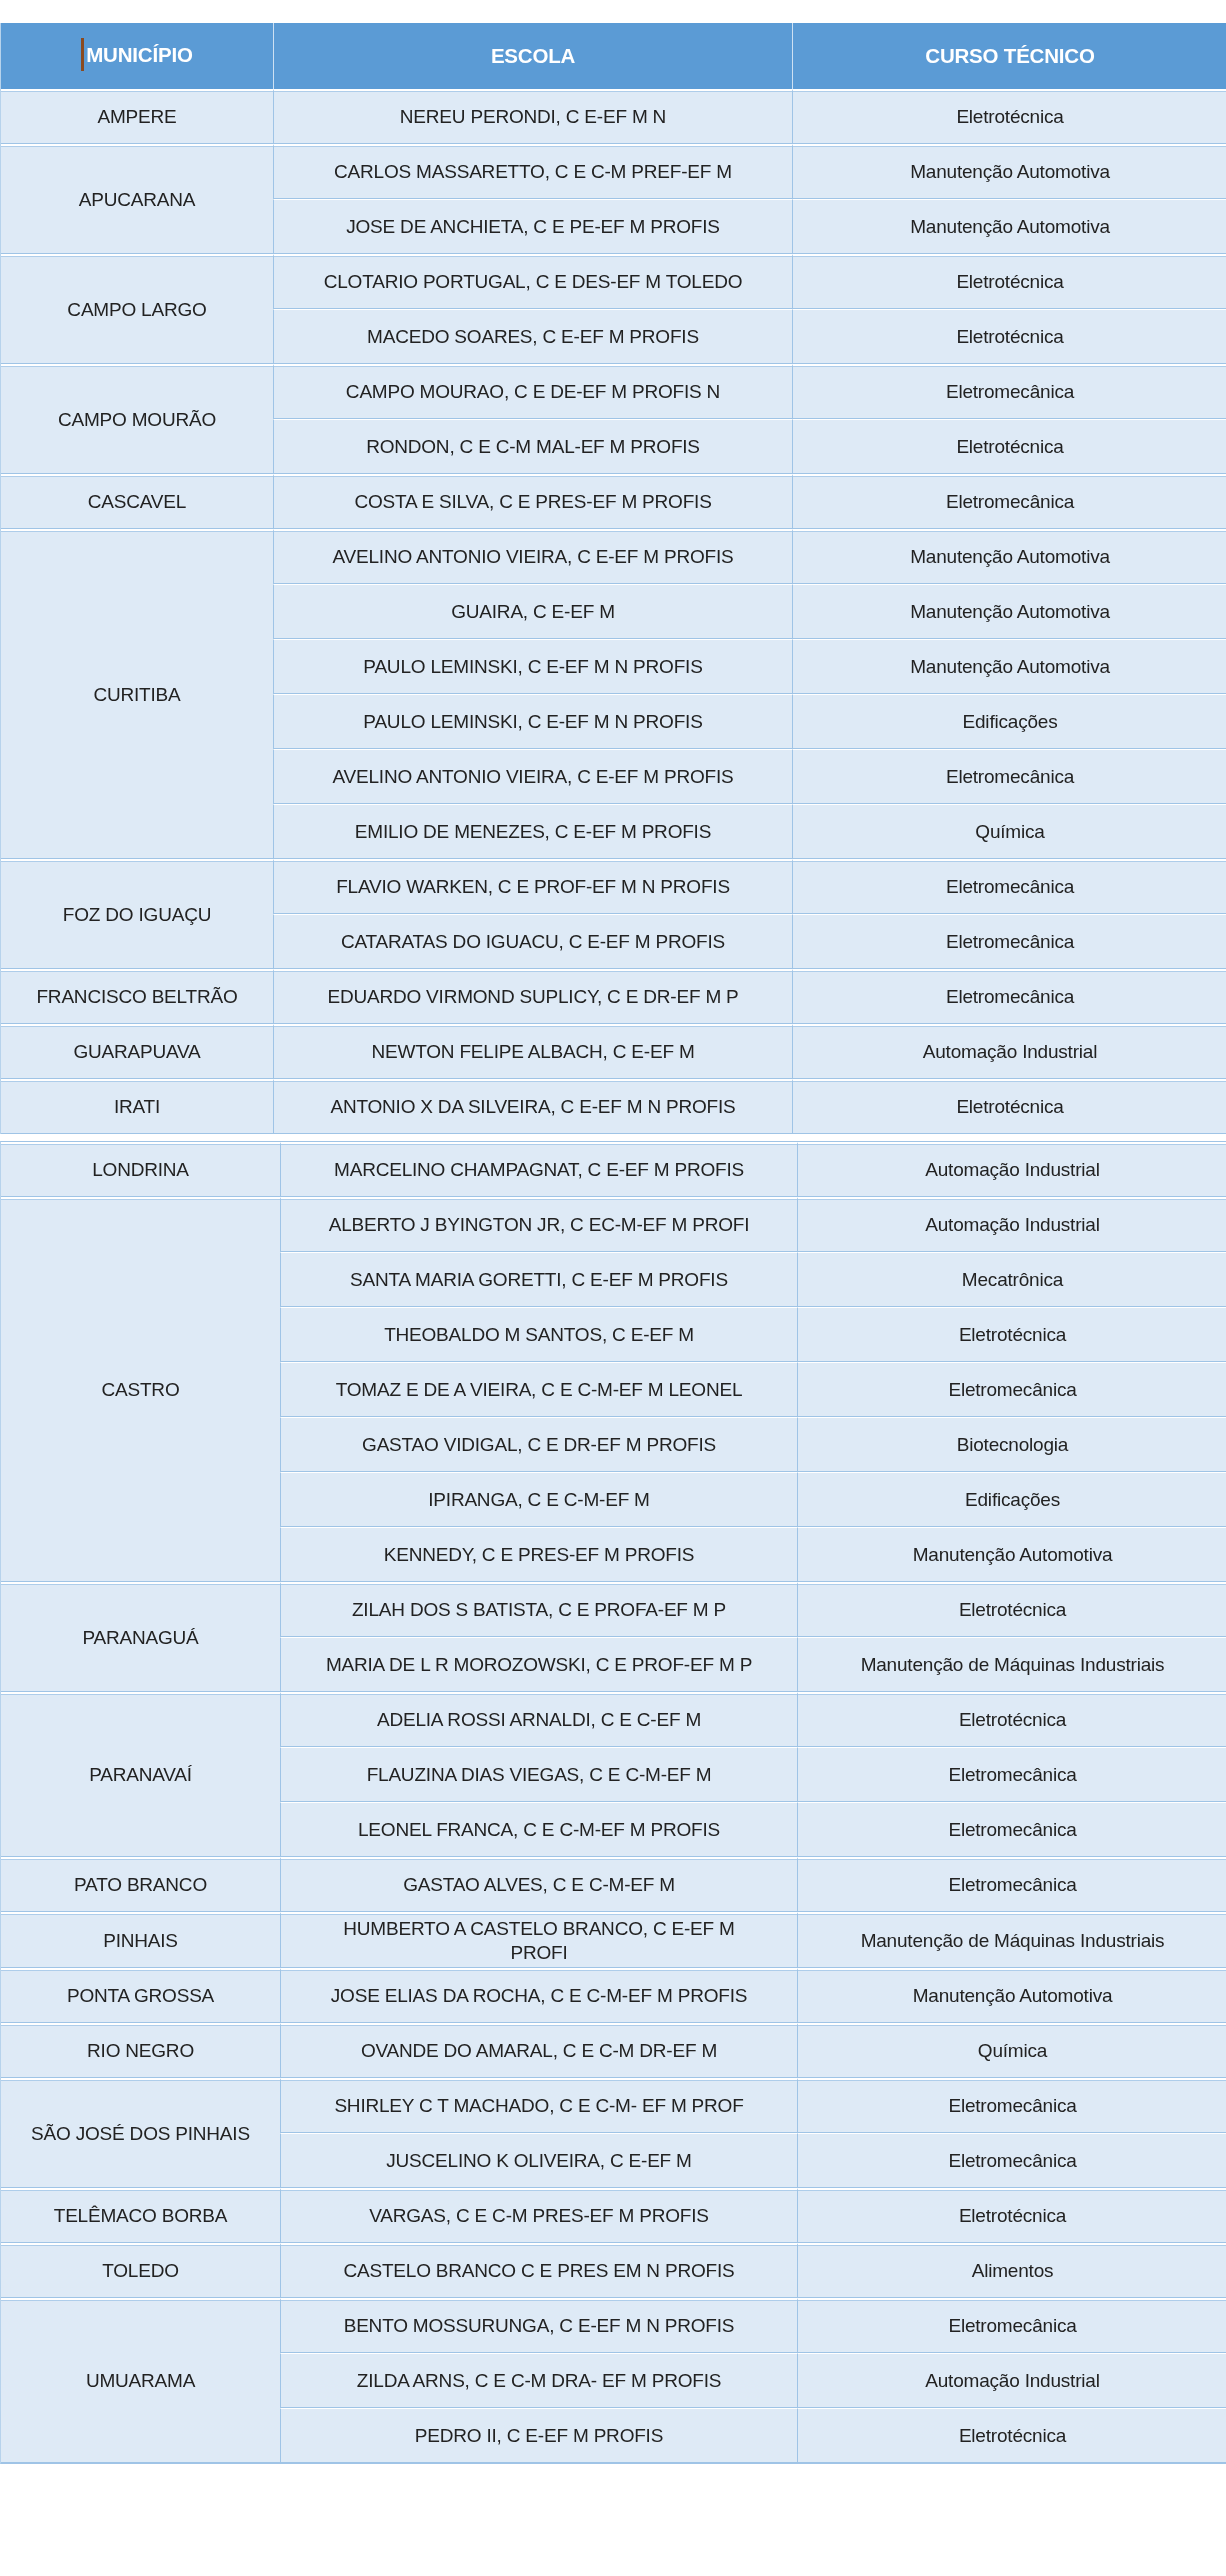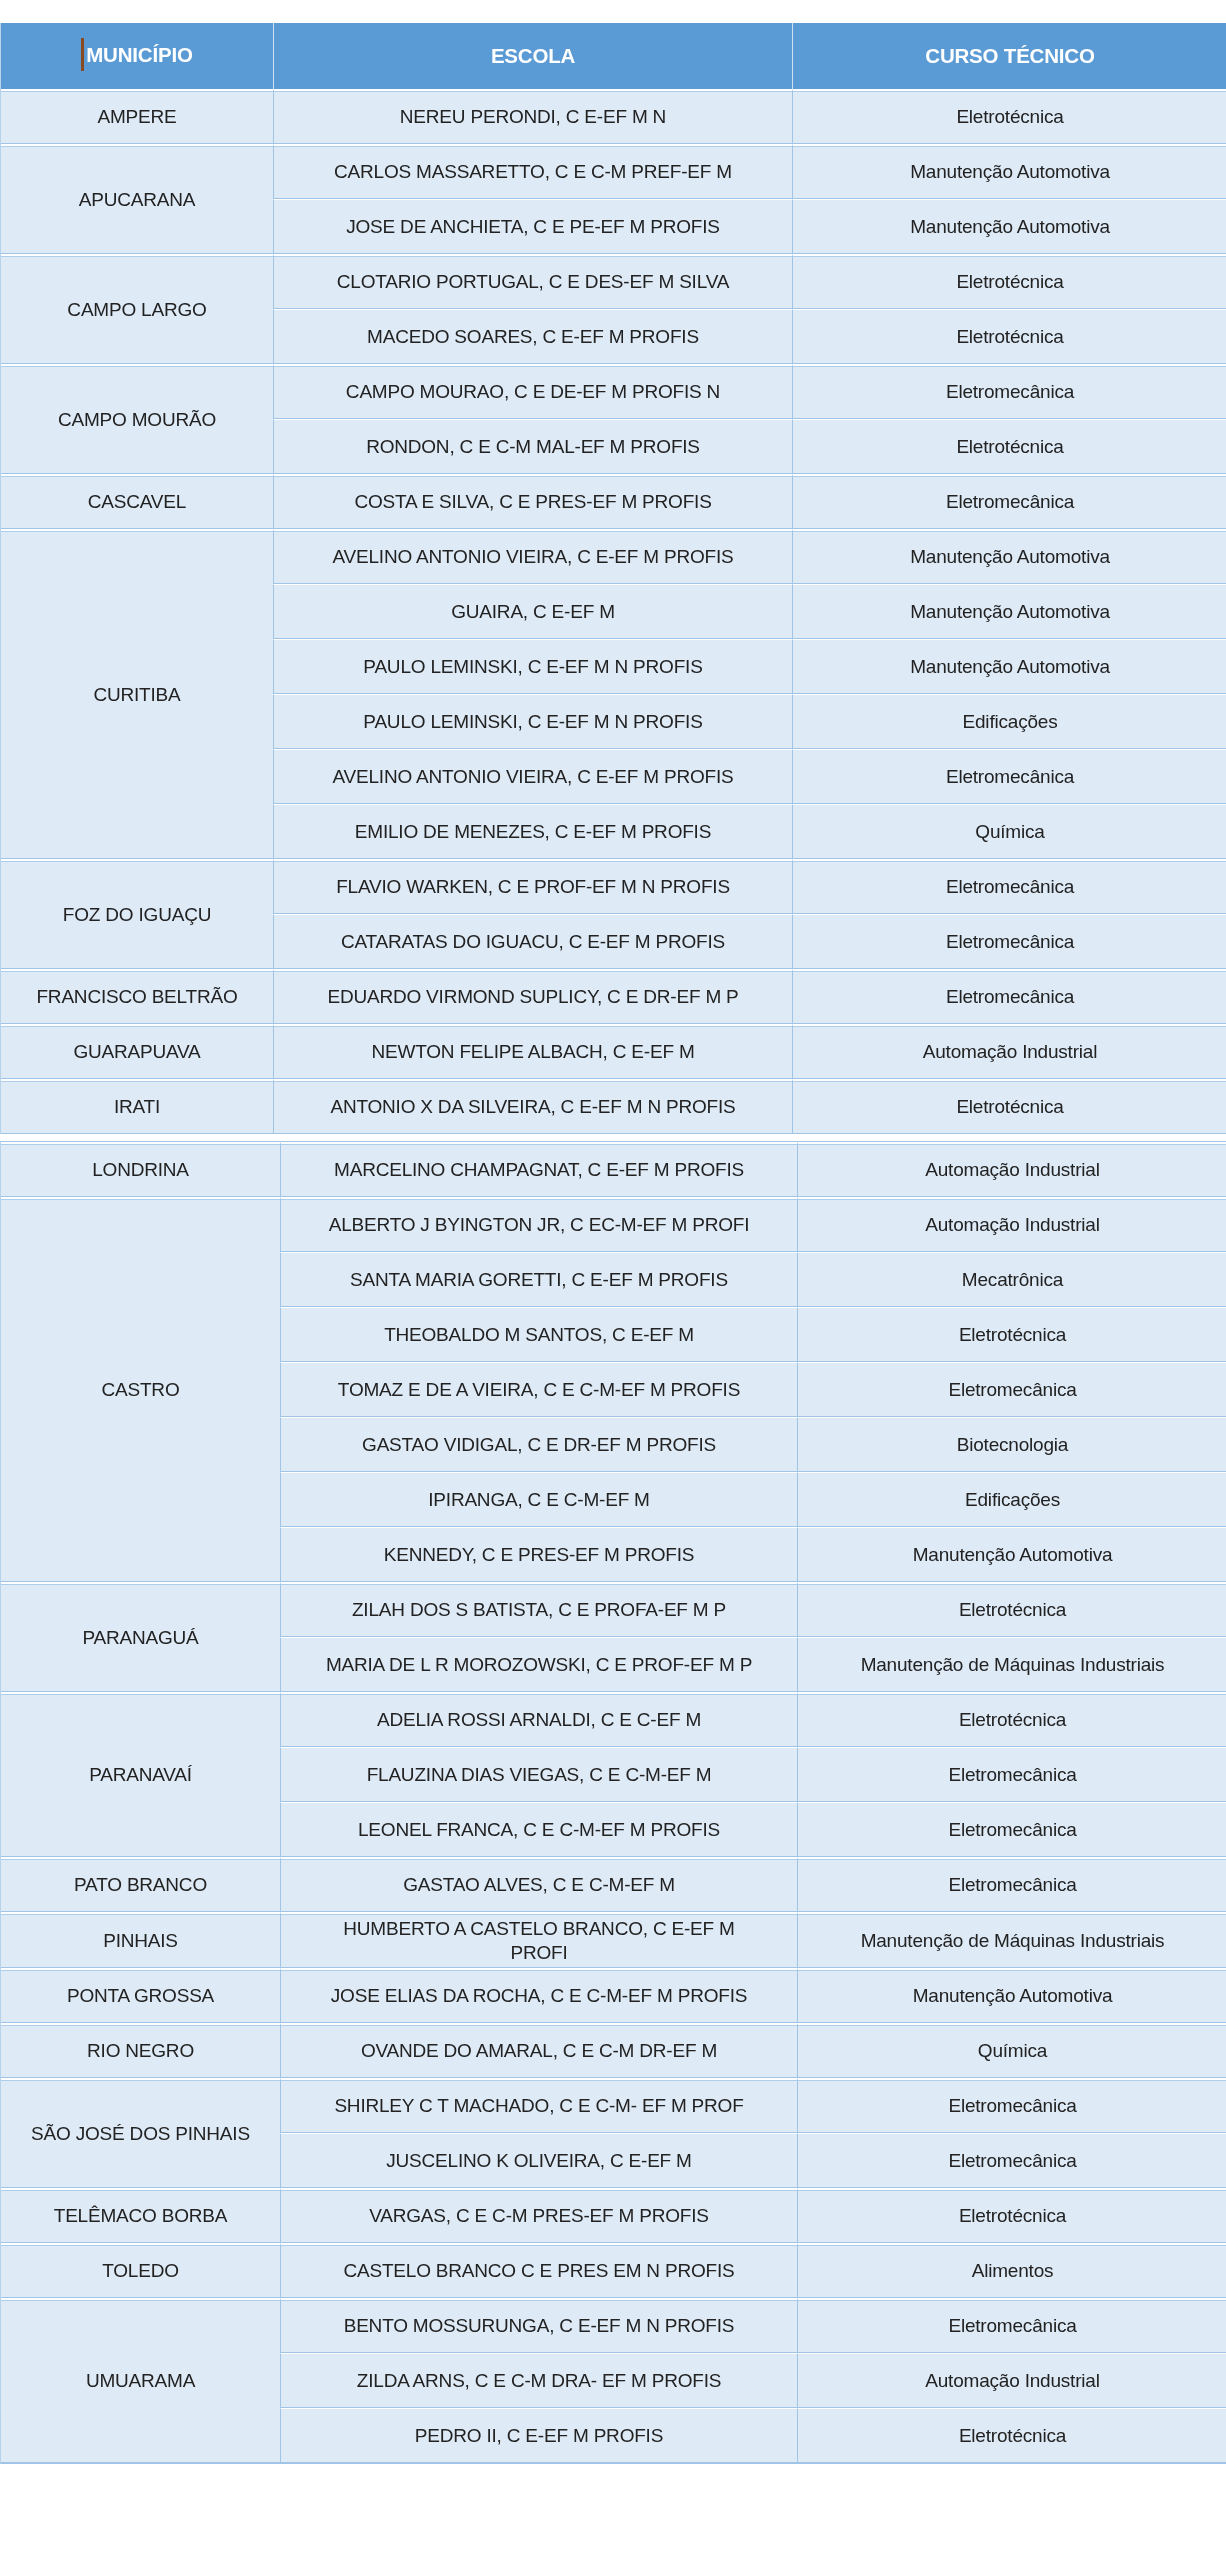--- a/index.html
+++ b/index.html
@@ -105,21 +105,21 @@
           <td class="muni" rowspan="2">APUCARANA</td>
           <td class="escola">CARLOS MASSARETTO, C E C-M PREF-EF M</td>
           <td class="curso">Manutenção Automotiva</td>
         </tr>
         <tr class="inner">
           <td class="escola">JOSE DE ANCHIETA, C E PE-EF M PROFIS</td>
           <td class="curso">Manutenção Automotiva</td>
         </tr>
         <tr class="group-start">
           <td class="muni" rowspan="2">CAMPO LARGO</td>
-          <td class="escola">CLOTARIO PORTUGAL, C E DES-EF M SILVA</td>
+          <td class="escola">CLOTARIO PORTUGAL, C E DES-EF M TOLEDO</td>
           <td class="curso">Eletrotécnica</td>
         </tr>
         <tr class="inner">
           <td class="escola">MACEDO SOARES, C E-EF M PROFIS</td>
           <td class="curso">Eletrotécnica</td>
         </tr>
         <tr class="group-start">
           <td class="muni" rowspan="2">CAMPO MOURÃO</td>
           <td class="escola">CAMPO MOURAO, C E DE-EF M PROFIS N</td>
           <td class="curso">Eletromecânica</td>
@@ -204,21 +204,21 @@
         </tr>
         <tr class="inner">
           <td class="escola">SANTA MARIA GORETTI, C E-EF M PROFIS</td>
           <td class="curso">Mecatrônica</td>
         </tr>
         <tr class="inner">
           <td class="escola">THEOBALDO M SANTOS, C E-EF M</td>
           <td class="curso">Eletrotécnica</td>
         </tr>
         <tr class="inner">
-          <td class="escola">TOMAZ E DE A VIEIRA, C E C-M-EF M PROFIS</td>
+          <td class="escola">TOMAZ E DE A VIEIRA, C E C-M-EF M LEONEL</td>
           <td class="curso">Eletromecânica</td>
         </tr>
         <tr class="inner">
           <td class="escola">GASTAO VIDIGAL, C E DR-EF M PROFIS</td>
           <td class="curso">Biotecnologia</td>
         </tr>
         <tr class="inner">
           <td class="escola">IPIRANGA, C E C-M-EF M</td>
           <td class="curso">Edificações</td>
         </tr>

